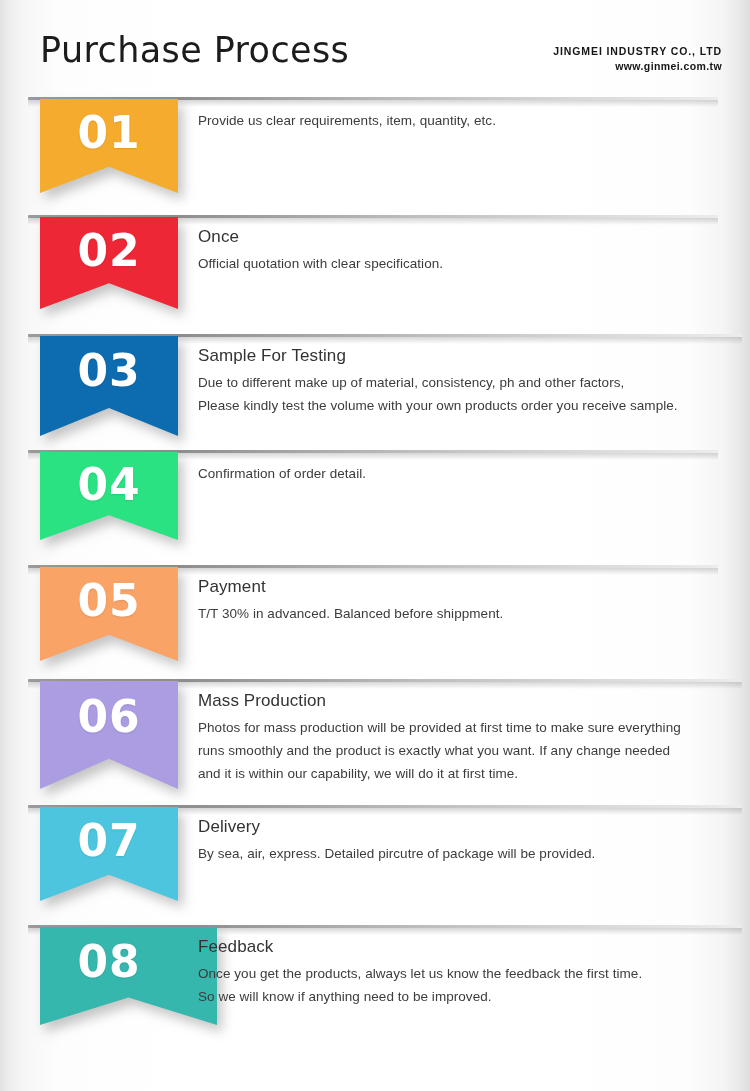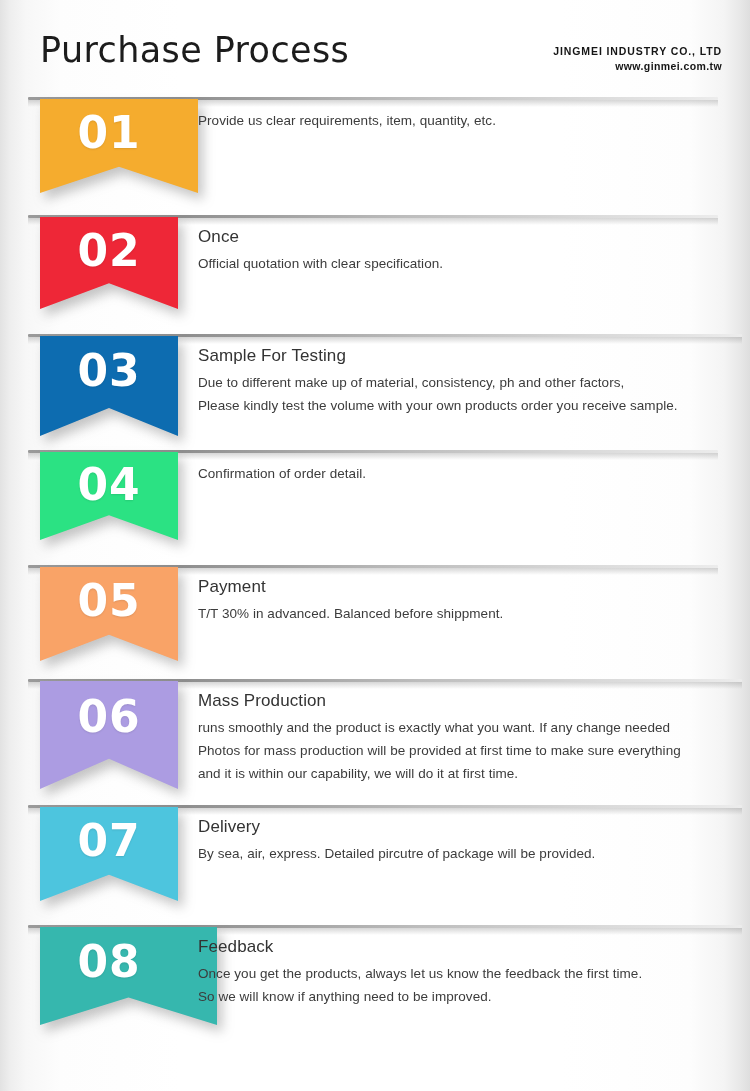--- a/index.html
+++ b/index.html
@@ -145,21 +145,21 @@
       <div id="company-name">JINGMEI INDUSTRY CO., LTD</div>
       <div id="company-site">www.ginmei.com.tw</div>
     </div>
     <div id="page-title">Purchase Process</div>
   </div>
 
   <div id="steps">
       <div class="step" style="top: 97px;">
         <div class="divider" style="width: 690px;"></div>
         <div class="ribbon-wrap">
-          <div class="ribbon" style="height: 94px; background: rgb(245, 172, 46); padding-left: 20px;">
+          <div class="ribbon" style="height: 94px; background: rgb(245, 172, 46);">
             <div class="ribbon-num" style="top: 12px;">01</div>
           </div>
         </div>
         <div class="content">
           <div class="step-line">Provide us clear requirements, item, quantity, etc.</div>
         </div>
       </div>
       <div class="step" style="top: 215px;">
         <div class="divider" style="width: 690px;"></div>
         <div class="ribbon-wrap">
@@ -210,22 +210,22 @@
       </div>
       <div class="step" style="top: 679px;">
         <div class="divider" style="width: 714px;"></div>
         <div class="ribbon-wrap">
           <div class="ribbon" style="height: 108px; background: rgb(172, 156, 226);">
             <div class="ribbon-num" style="top: 14px;">06</div>
           </div>
         </div>
         <div class="content">
           <div class="step-title">Mass Production</div>
+          <div class="step-line">Photos for mass production will be provided at first time to make sure everything</div>
           <div class="step-line">runs smoothly and the product is exactly what you want. If any change needed</div>
-          <div class="step-line">Photos for mass production will be provided at first time to make sure everything</div>
           <div class="step-line">and it is within our capability, we will do it at first time.</div>
         </div>
       </div>
       <div class="step" style="top: 805px;">
         <div class="divider" style="width: 714px;"></div>
         <div class="ribbon-wrap">
           <div class="ribbon" style="height: 94px; background: rgb(77, 197, 222);">
             <div class="ribbon-num" style="top: 12px;">07</div>
           </div>
         </div>

